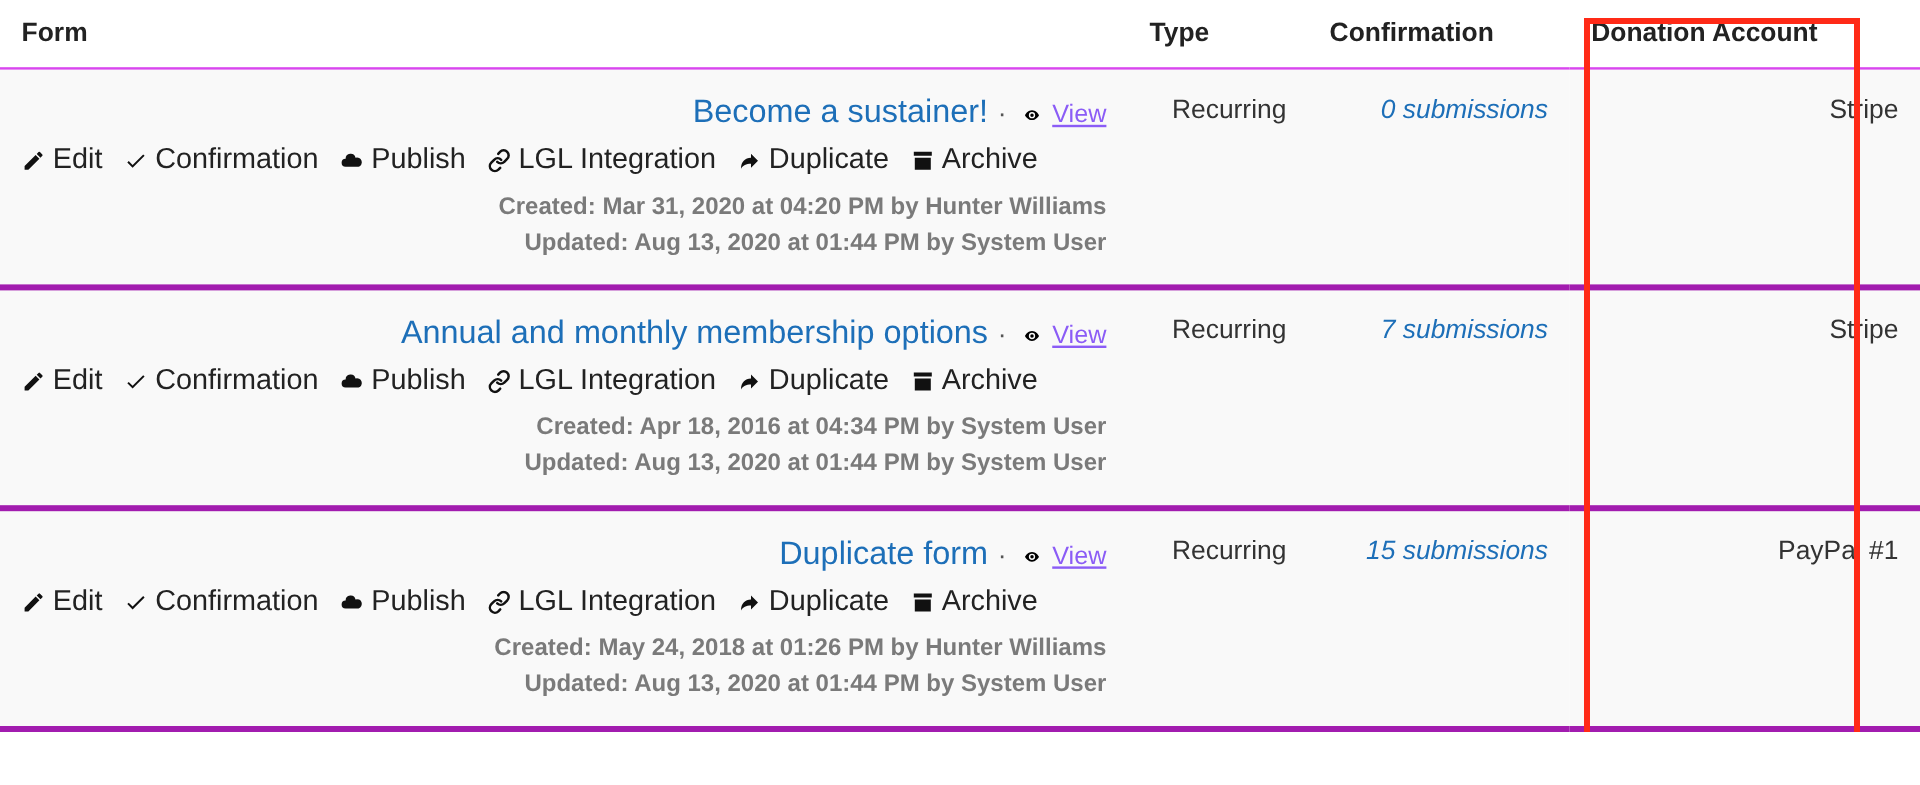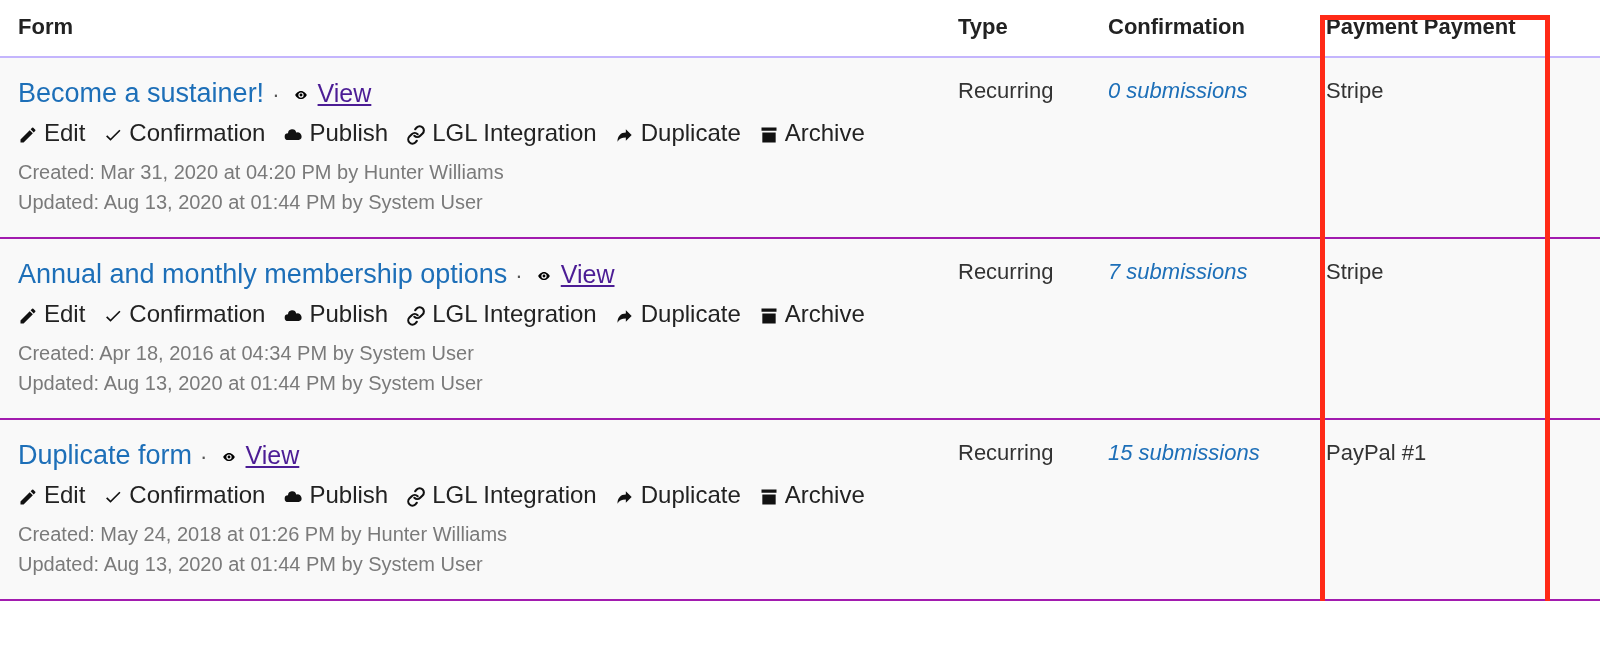--- a/index.html
+++ b/index.html
@@ -14,46 +14,47 @@
   table.forms {
     width: 100%;
     border-collapse: collapse;
     table-layout: fixed;
   }
   table.forms thead th {
     text-align: left;
     font-weight: 700;
     color: #222;
     padding: 14px 18px 16px 18px;
-    border-bottom: 2px solid #c4b5fd;
+    border-bottom: 2px solid #d946ef;
     background: #fff;
     font-size: 22px;
     vertical-align: bottom;
   }
   table.forms tbody td {
     padding: 20px 18px 20px 18px;
-    border-bottom: 2px solid #a21caf;
+    border-bottom: 5px solid #a21caf;
     vertical-align: top;
     background: #f9f9f9;
     font-size: 22px;
+    text-align: right;
   }
   col.col-form    { width: 940px; }
   col.col-type    { width: 150px; }
   col.col-subs    { width: 218px; }
   col.col-payment { width: 292px; }
 
   .form-title {
     color: #1d6fb8;
     font-size: 27px;
     font-weight: 400;
     text-decoration: none;
     display: inline;
   }
   .dot-sep { color: #555; padding: 0 4px 0 8px; font-size: 22px;}
-  .view-link { color: #4c1d95; font-size: 25px; display: inline-flex; align-items: center; gap:6px;}
+  .view-link { color: #8b5cf6; font-size: 21px; display: inline-flex; align-items: center; gap:6px;}
   .view-link svg { width: 22px; height: 14px; }
 
   .actions {
     margin-top: 10px;
     display: flex;
     flex-wrap: wrap;
     gap: 18px;
     align-items: center;
     color: #222;
     font-size: 24px;
@@ -65,20 +66,21 @@
     color: #222;
     cursor: pointer;
   }
   .actions .action svg { width: 20px; height: 20px; fill: #111; }
 
   .meta {
     margin-top: 10px;
     color: #7a7a7a;
     font-size: 20px;
     line-height: 1.5;
+    font-weight: bold;
   }
 
   .subs-link { color: #1d6fb8; text-decoration: none; font-style: italic; }
 
   .highlight-box {
     position: absolute;
     border: 5px solid #ff2a17;
     pointer-events: none;
     top: 15px; left: 1320px;
     width: 230px; height: 623px;
@@ -98,21 +100,21 @@
     <col class="col-form">
           <col class="col-type">
           <col class="col-subs">
           <col class="col-payment">
   </colgroup>
   <thead>
     <tr>
       <th>Form</th>
       <th>Type</th>
       <th>Confirmation</th>
-      <th>Payment Payment</th>
+      <th>Donation Account</th>
     </tr>
   </thead>
   <tbody id="forms-body">
           <tr>
             <td>
               <div><a href="#" class="form-title">Become a sustainer!</a><span class="dot-sep">·</span> <a href="#" class="view-link">
                   <span class="ic"><svg class="ic" viewBox="0 0 24 24" width="22" height="16">
                       <use href="#i-eye"></use>
                     </svg></span>
                   <span>View</span>

